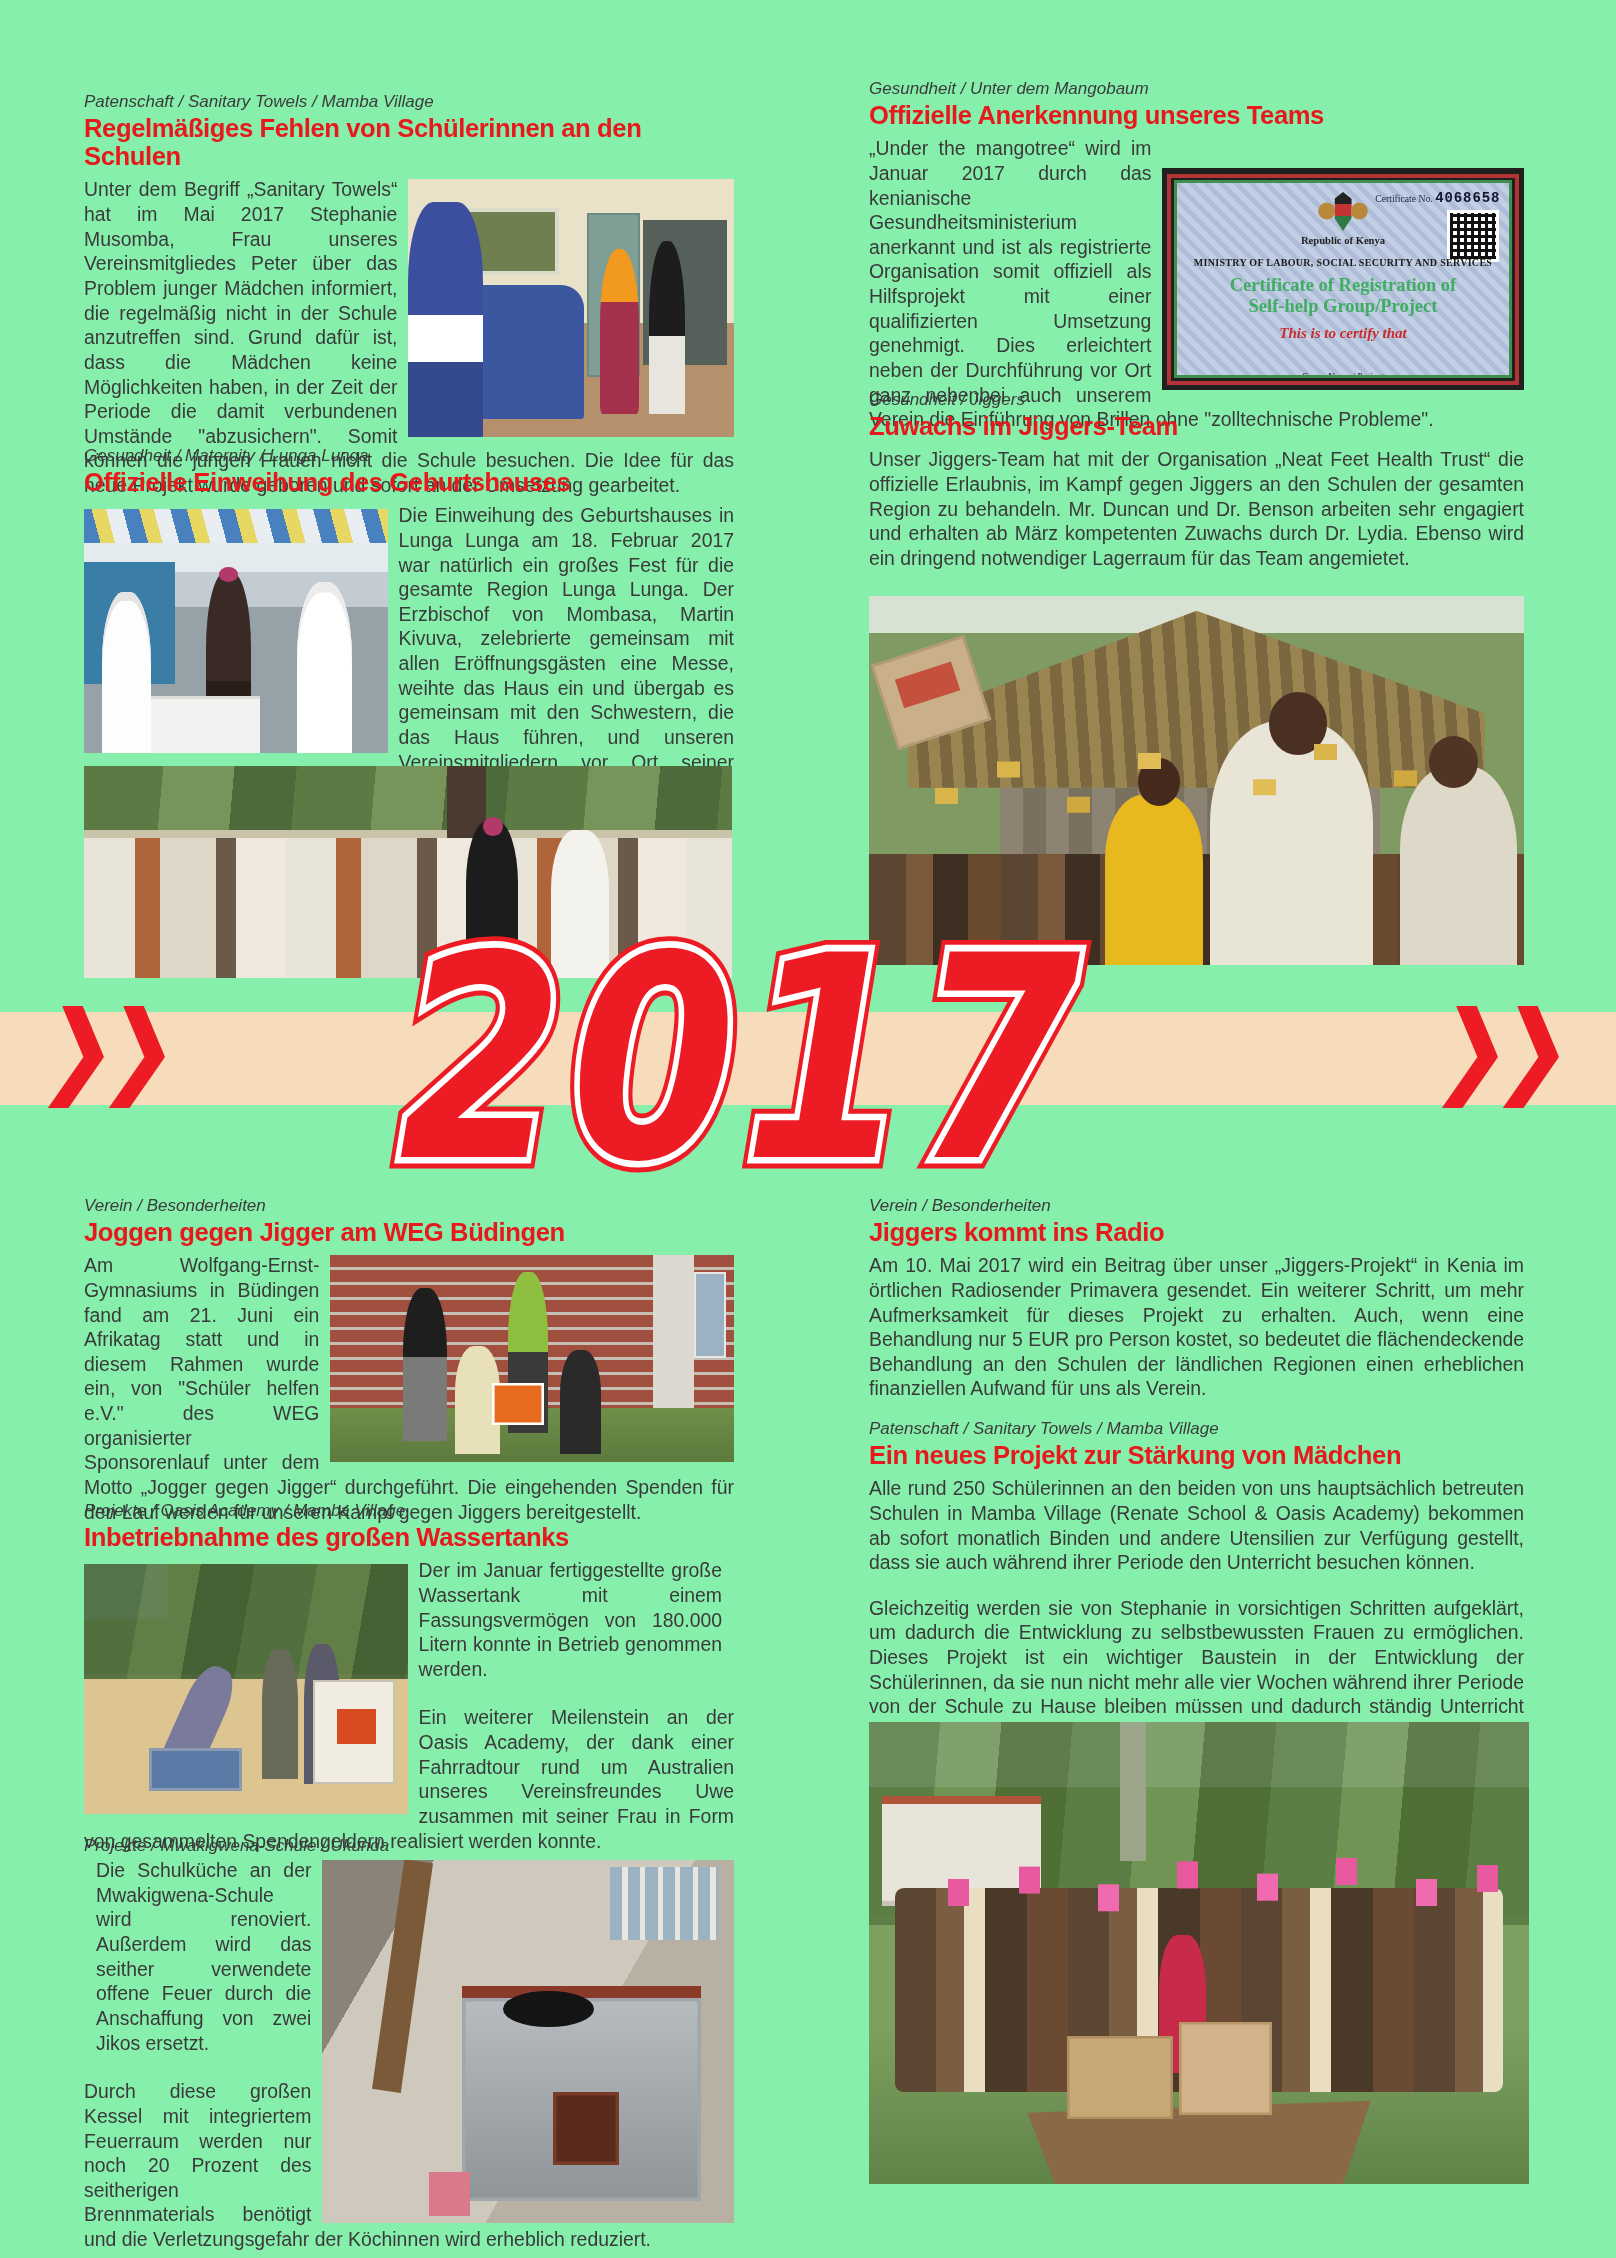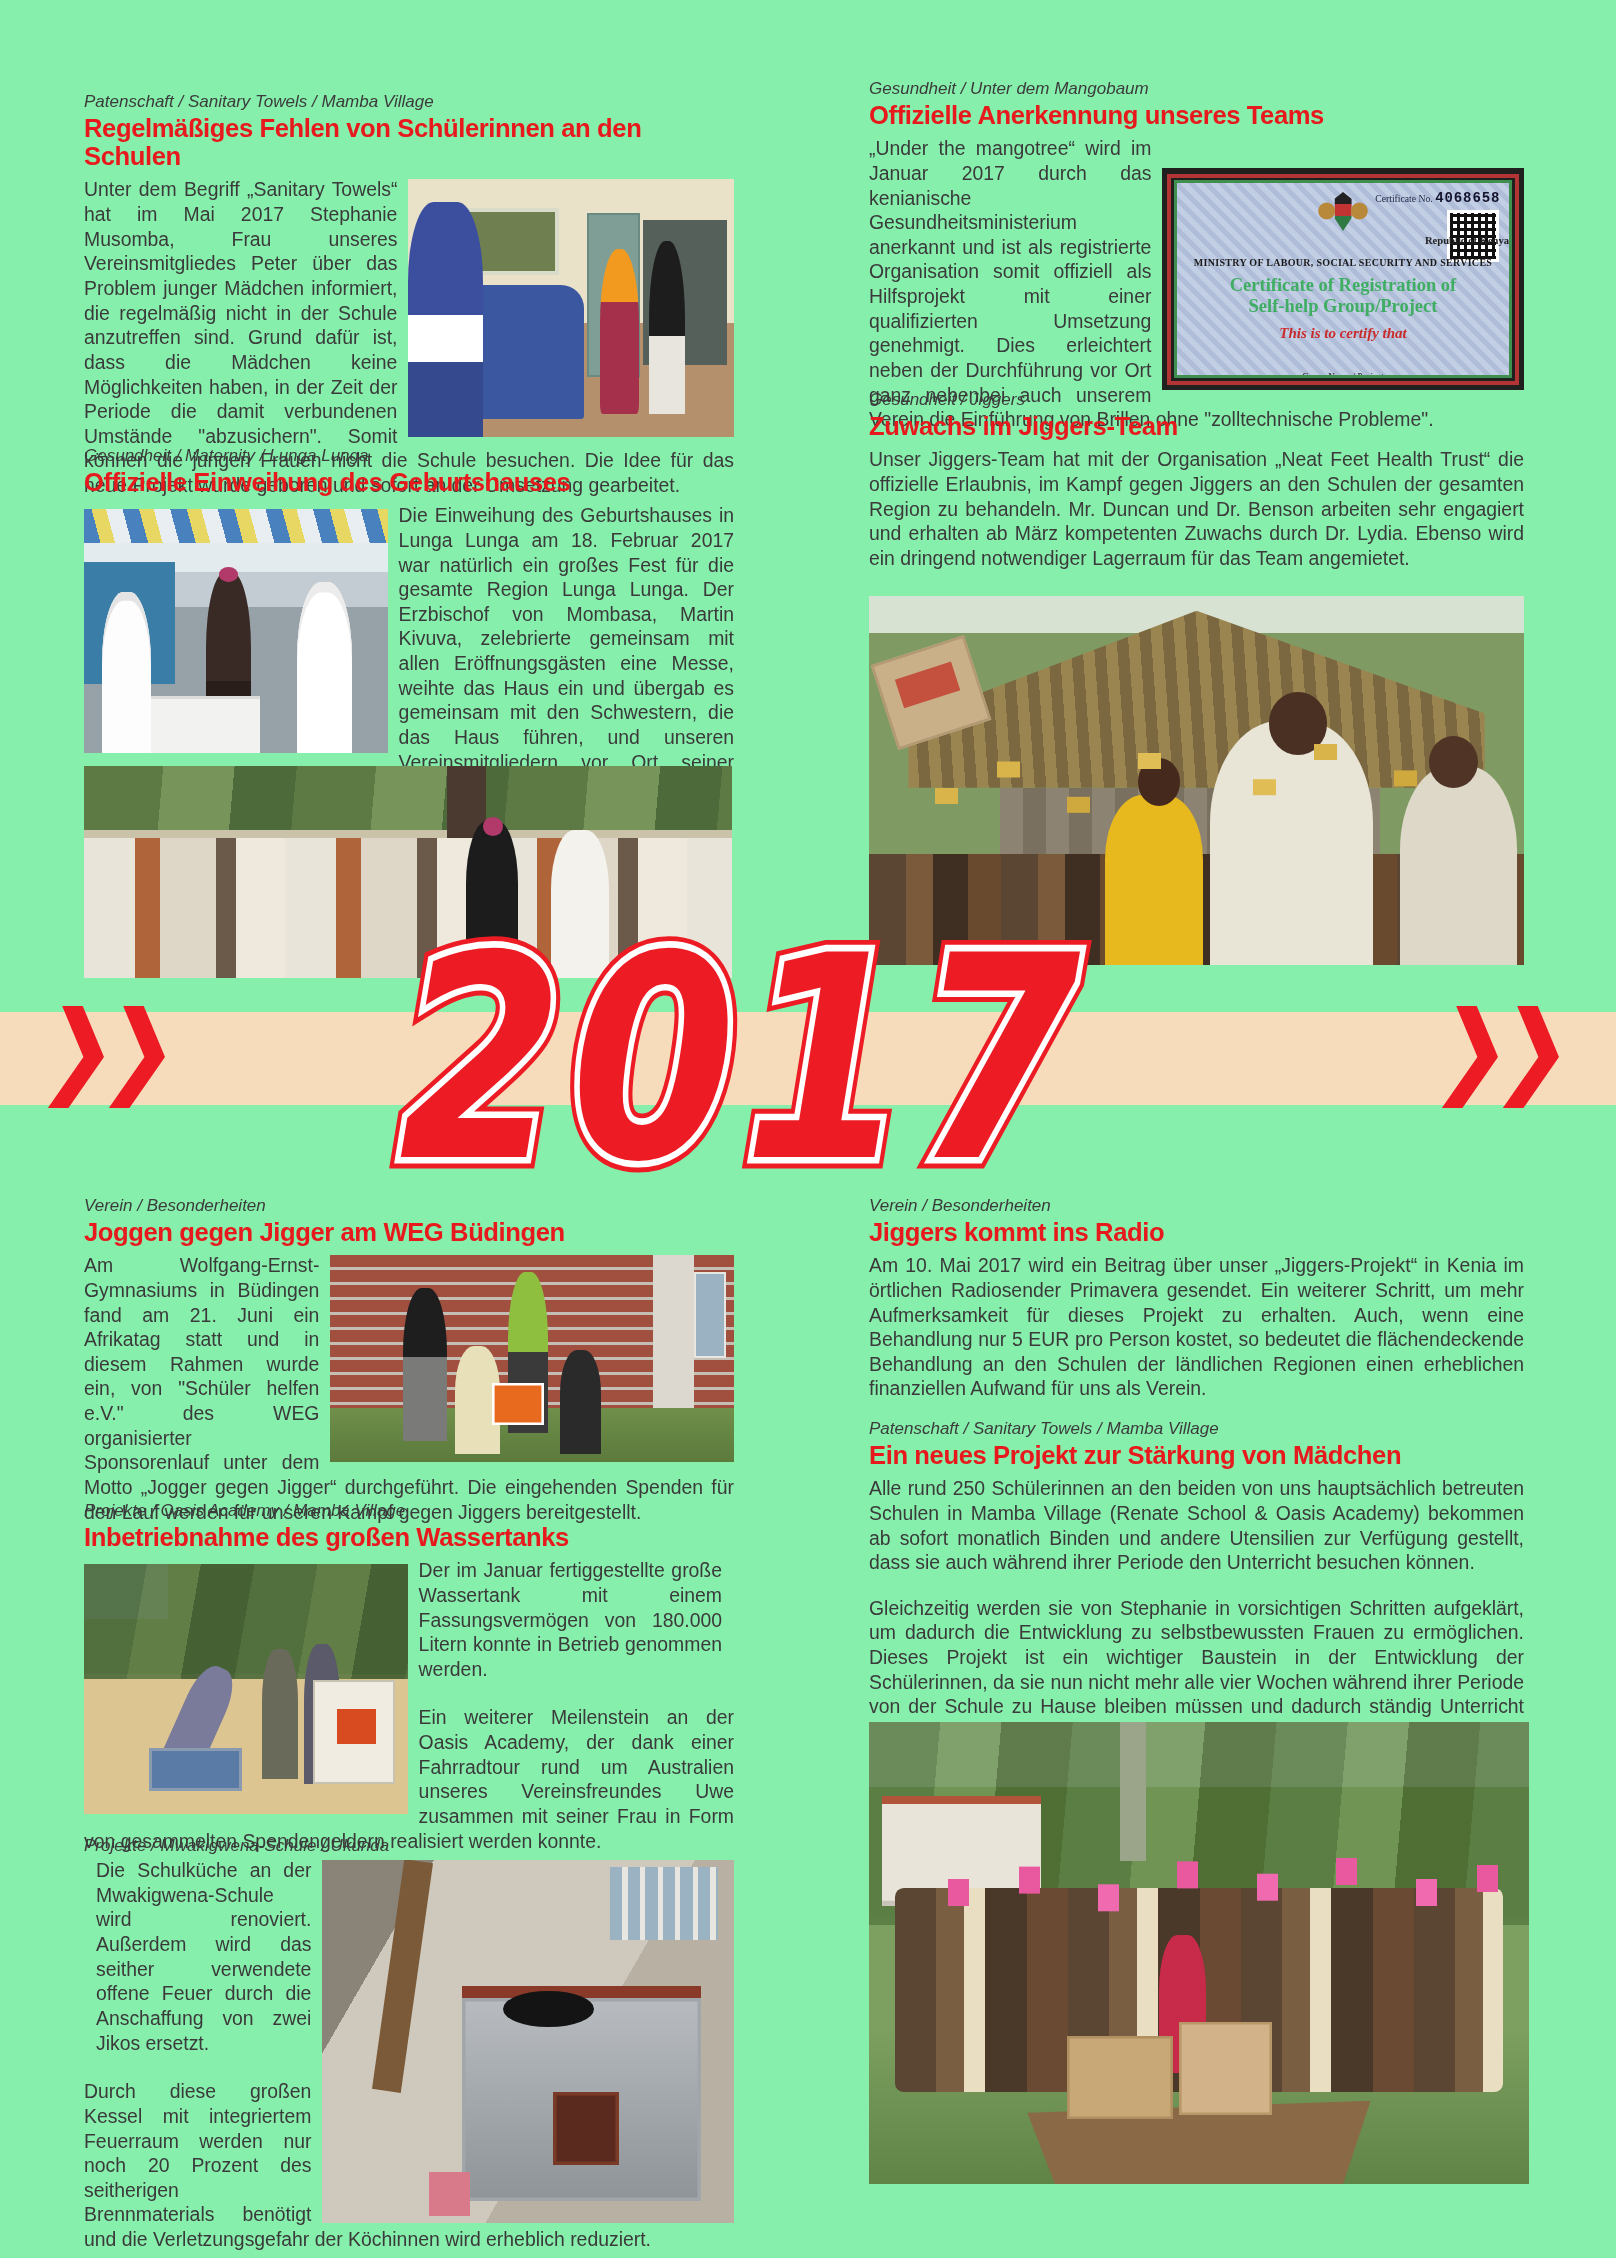--- a/index.html
+++ b/index.html
@@ -56,21 +56,21 @@
   .cert-qr{position:absolute;right:10.6px;top:26.5px;width:46px;height:46px;background:
       repeating-linear-gradient(0deg,#111 0 3.5px,rgba(255,255,255,0) 3.5px 7px),
       repeating-linear-gradient(90deg,#111 0 3.5px,#fff 3.5px 7px);border:3.5px solid #fff;}
   .cert-emblem{position:absolute;left:50%;top:8.8px;width:51px;height:41px;transform:translateX(-50%);}
   .cert-emblem::before{content:"";position:absolute;left:50%;top:0;width:17.6px;height:39px;transform:translateX(-50%);
       background:linear-gradient(180deg,#222 0 30%,#c23333 30% 62%,#2f7a44 62% 100%);
       clip-path:polygon(50% 0,100% 18%,100% 66%,50% 100%,0 66%,0 18%);}
   .cert-emblem::after{content:"";position:absolute;left:0;top:5.3px;width:100%;height:28px;
       background:radial-gradient(circle at 18% 50%,#b9893b 0 8px,rgba(0,0,0,0) 8.8px),
                  radial-gradient(circle at 82% 50%,#b9893b 0 8px,rgba(0,0,0,0) 8.8px);}
-  .cert-country{position:absolute;left:0;top:51px;width:100%;font-size:10.6px;font-weight:bold;color:#222;text-align:right;}
+  .cert-country{position:absolute;left:0;top:51px;width:100%;font-size:10.6px;font-weight:bold;color:#222;}
   .cert-ministry{position:absolute;left:0;top:74px;width:100%;font-size:10px;font-weight:bold;letter-spacing:0.3px;color:#1a1a1a;}
   .cert-title{position:absolute;left:0;top:92px;width:100%;font-size:18.5px;line-height:1.15;font-weight:bold;color:#3fae62;}
   .cert-certify{position:absolute;left:0;top:141px;width:100%;font-size:15px;font-weight:bold;font-style:italic;color:#c92b2b;}
   .cert-group{position:absolute;left:8%;top:171px;width:84%;font-family:Liberation Sans, sans-serif;
       font-size:9.3px;font-weight:bold;color:#333;border-bottom:0.9px solid #444;padding-bottom:1.8px;margin-top:47px;}
   .cert-grouplabel{position:absolute;left:0;top:189px;width:100%;font-size:9.3px;color:#222;}
 
   .ph-soap{position:absolute;left:869px;top:596px;width:655px;height:369px;z-index:1;background:#7f9b63;}
   .sp-sky{left:0;top:0;width:100%;height:10%;background:#d7e2d2;}
   .sp-roof{left:6%;top:4%;width:88%;height:48%;background:repeating-linear-gradient(86deg,#9a844f 0 11.5px,#7c6840 11.5px 23px);

